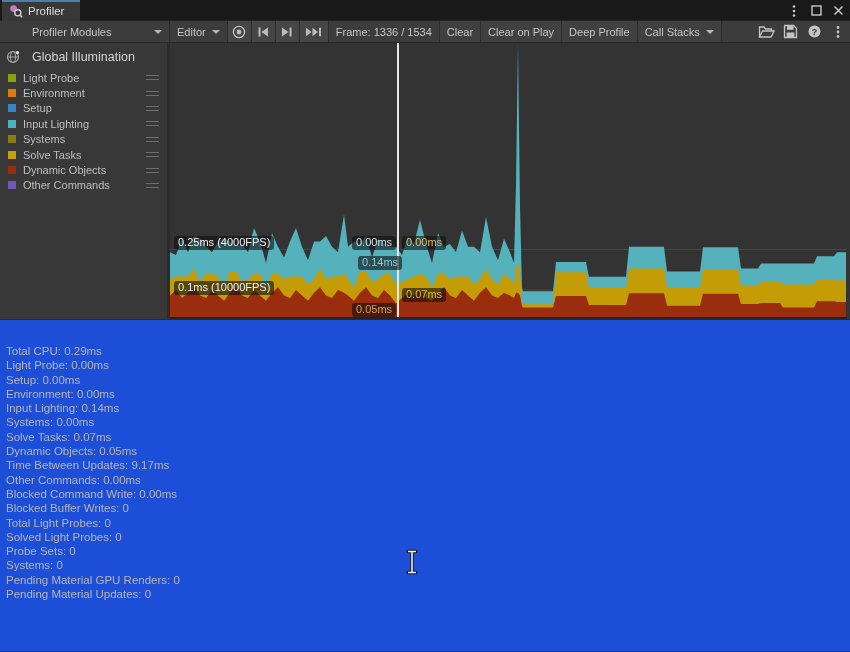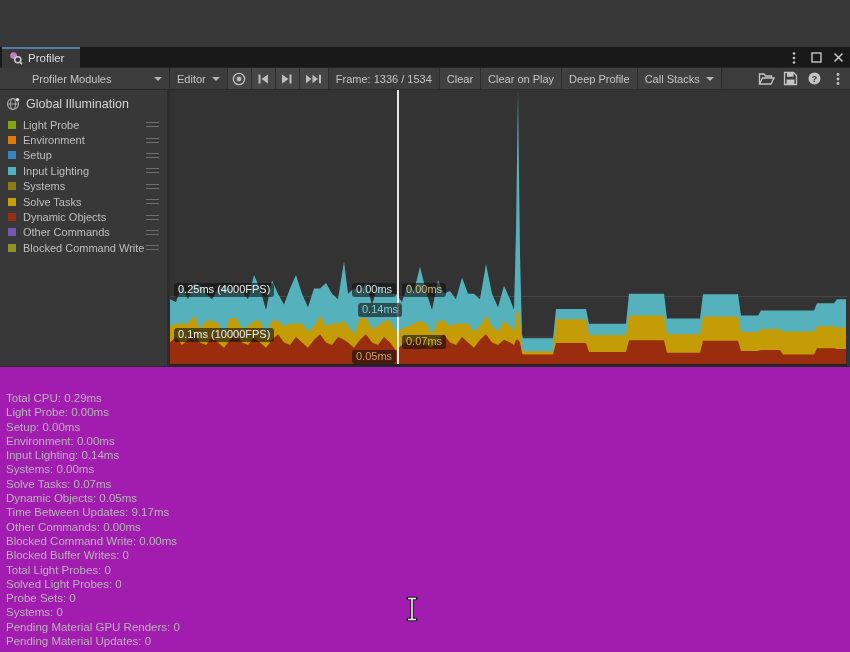--- a/index.html
+++ b/index.html
@@ -1,18 +1,18 @@
 <!DOCTYPE html>
 <html><head>
 <meta charset="utf-8">
 <style>
   * { margin:0; padding:0; box-sizing:border-box; }
   html,body { width:850px; height:652px; overflow:hidden; background:#383838;
     font-family:"Liberation Sans", sans-serif; -webkit-font-smoothing:antialiased; }
-  .window { position:relative; width:850px; height:513px; background:#383838;margin-top:47px; }
+  .window { position:relative; width:850px; height:513px; background:#383838; }
 
   
   .titlebar { position:relative; height:21px; background:#191919; border-bottom:1px solid #232323; }
   .tab { position:absolute; left:2px; top:0; height:21px; width:78px; background:#383838;
     display:flex; align-items:center; gap:5px; padding:0 8px 0 7px; cursor:default; }
   .tab-accent { position:absolute; left:0; top:0; width:100%; height:2px; background:#4f7da9; }
   .tab-label { color:#dfdfdf; font-size:11.5px; }
   .win-controls { position:absolute; right:4px; top:0; height:21px; display:flex; align-items:center; gap:6px; }
   .win-btn { width:16px; height:16px; display:flex; align-items:center; justify-content:center; color:#c8c8c8; }
 
@@ -28,34 +28,34 @@
   .tb-iconbtn { width:24px; display:flex; align-items:center; justify-content:center; border-right:1px solid #2e2e2e; }
   .tb-iconbtn:last-child { border-right:none; }
   .tb-btn { border-right:1px solid #2e2e2e; background:#404040;justify-content:center; }
   .tb-btn.first { border-left:1px solid #2e2e2e; }
   .spacer { flex:1; }
   .tb-right { display:flex; align-items:stretch; }
 
   
   .main { position:relative; height:276px; display:flex; }
   .sidebar { width:170px; background:#383838; border-right:3px solid #2c2c2c; padding-top:5px; }
-  .module-header { display:flex; align-items:center; gap:6px; padding:2px 6px 6px 6px; }
+  .module-header { display:flex; align-items:center; gap:12px; padding:2px 6px 6px 6px; }
   .module-title { color:#d4d4d4; font-size:12.5px; }
   .legend-item { display:flex; align-items:center; height:15.4px; padding:0 8px; cursor:default; }
   .chip { width:8px; height:8px; margin-right:7px; flex:none; }
   .legend-label { color:#bfbfbf; font-size:11px; flex:1; white-space:nowrap; }
   .drag-handle { width:13px; height:5px; border-top:1px solid #787878; border-bottom:1px solid #787878; opacity:.85; }
 
   .chart { position:relative; flex:1; background:#333333; }
   .chart svg { display:block; }
   .chart-label { position:absolute; background:rgba(18,18,18,.62); border-radius:3px;
     padding:0px 4px 1px 4px; font-size:11px; line-height:13px; white-space:nowrap; pointer-events:none; }
 
   
-  .details { position:relative; height:332px; background:#a21caf; border-top:1px solid #2a2a2a;
+  .details { position:relative; height:332px; background:#1d4ed8; border-top:1px solid #2a2a2a;
     padding:24px 8px 0 6px; }
   .detail-line { color:#b6b6b6; font-size:11.5px; line-height:14.3px; white-space:nowrap; }
 
   .cursor { position:absolute; pointer-events:none; }
 </style>
 </head>
 <body>
 
 <div class="window">
 
@@ -228,25 +228,20 @@
     <span class="legend-label">Dynamic Objects</span>
     <span class="drag-handle"></span>
   </div>
 
   <div class="legend-item">
     <span class="chip" style="background: rgb(116, 86, 184);"></span>
     <span class="legend-label">Other Commands</span>
     <span class="drag-handle"></span>
   </div>
 
-  <div class="legend-item">
-    <span class="chip" style="background: rgb(144, 146, 42);"></span>
-    <span class="legend-label">Blocked Command Write</span>
-    <span class="drag-handle"></span>
-  </div>
 </div>
     </div>
 
     <div class="chart">
       <svg id="chart-svg" width="677" height="276" viewBox="0 0 677 276">
           <rect x="0" y="0" width="677" height="276" fill="#333333"></rect>
           <line x1="0" y1="206.5" x2="677" y2="206.5" stroke="#474747" stroke-width="1"></line>
           <line x1="0" y1="247" x2="677" y2="247" stroke="#474747" stroke-width="1"></line>
           <polygon points="0,274 0,209.2 6,211.9 12,195.7 18,209.2 24,193.0 30,195.7 36,203.8 42,209.2 48,198.4 54,195.7 60,198.4 66,203.8 72,201.1 78,209.2 84,184.9 90,198.4 96,220.0 102,190.3 108,203.8 114,214.6 120,198.4 126,184.9 132,203.8 138,217.3 144,198.4 150,198.4 156,193.0 162,203.8 168,209.2 174,171.4 178,203.8 184,198.4 190,201.1 196,193.0 202,214.6 208,195.7 214,201.1 220,203.8 226,203.8 232,211.9 238,193.0 244,201.1 250,176.8 256,201.1 262,220.0 268,190.3 274,203.8 280,201.1 286,209.2 292,187.6 298,203.8 304,203.8 310,209.2 316,174.1 322,203.8 328,217.3 334,195.7 340,209.2 344,220.0 346,141.7 348,0.0 350,163.3 352,244.3 353,248.3 383,248.3 386,218.9 416,218.9 419,233.8 456,233.8 459,203.8 494,203.8 497,228.6 530,228.6 533,204.3 568,204.3 571,225.4 588,225.4 591,220.5 610,220.5 613,220.5 644,220.5 647,213.3 664,213.3 667,209.2 676,209.2 676,274" fill="#55b2bd"></polygon>
           <polygon points="0,274 0,236.2 6,233.5 12,233.5 18,233.5 24,225.4 30,238.9 36,230.8 42,230.8 48,233.5 54,244.3 60,228.1 66,228.1 72,238.9 78,236.2 84,230.8 90,230.8 96,244.3 102,230.8 108,230.8 114,236.2 120,233.5 126,233.5 132,233.5 138,241.6 144,236.2 150,225.4 156,236.2 162,233.5 168,233.5 174,230.8 178,236.2 184,244.3 190,228.1 196,228.1 202,238.9 208,236.2 214,230.8 220,230.8 226,241.6 232,238.9 238,236.2 244,233.5 250,230.8 256,233.5 262,244.3 268,230.8 274,230.8 280,236.2 286,233.5 292,233.5 298,233.5 304,241.6 310,236.2 316,225.4 322,236.2 328,241.6 334,230.8 340,236.2 344,241.6 346,222.7 348,220.0 350,230.8 352,257.8 353,261.3 383,261.3 386,229.2 416,229.2 419,245.1 456,245.1 459,225.4 494,225.4 497,244.3 530,244.3 533,226.5 568,226.5 571,242.1 588,242.1 591,238.9 610,238.9 613,241.6 644,241.6 647,236.2 664,236.2 667,237.6 676,237.6 676,274" fill="#c49c05"></polygon>

